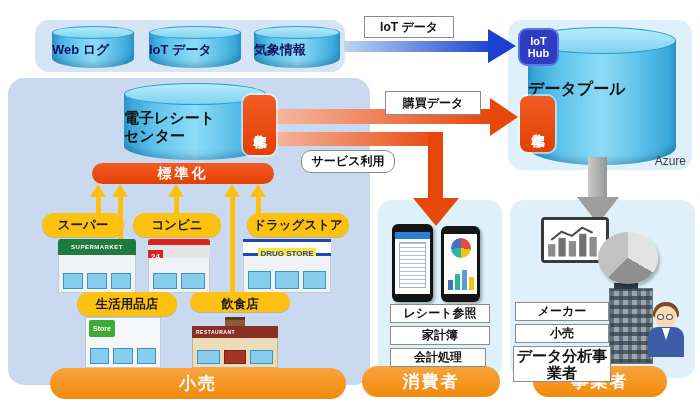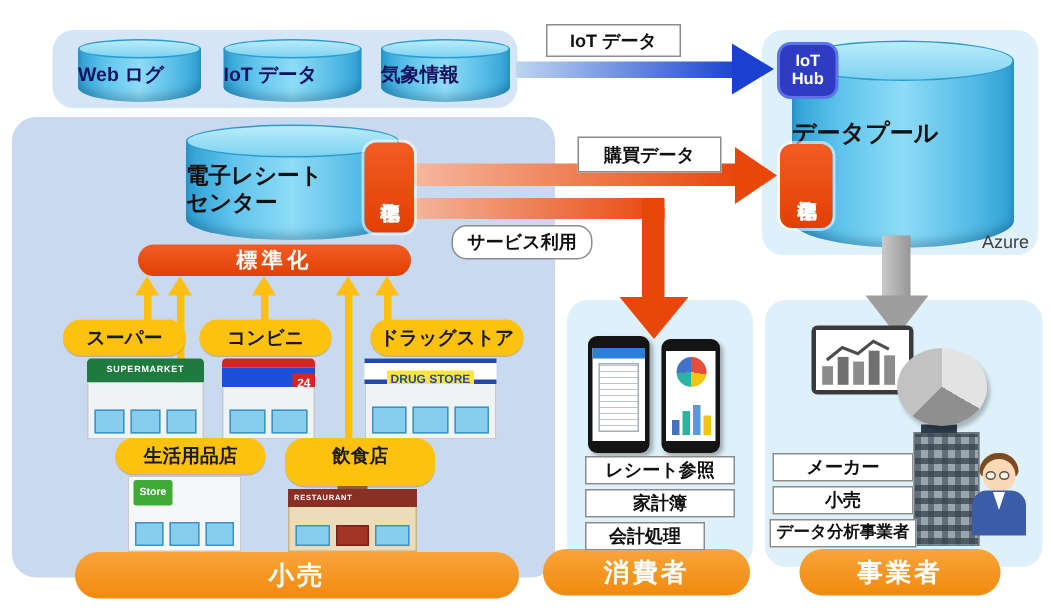--- a/index.html
+++ b/index.html
@@ -149,21 +149,21 @@
     <div class="facade" style="top:16px;">
         <div class="winrow">
           <div></div>
           <div></div>
           <div></div>
         </div>
       </div>
   </div>
   <div class="shop" style="left:148px;top:239px;width:62px;height:54px;">
     <div style="position:absolute;left:0;top:0;right:0;height:6px;background:#d62420;border-radius:3px 3px 0 0;"></div>
-    <div style="position:absolute;left:0;top:6px;right:0;height:13px;background:#1d4ed8;text-align:right;">
+    <div style="position:absolute;left:0;top:6px;right:0;height:13px;background:#e5e5e5;text-align:left;">
       <span style="display:inline-block;background:#d62420;color:#fff;font-weight:bold;font-size:8px;line-height:13px;padding:0 3px;">24</span>
     </div>
     <div class="facade" style="top:19px;">
         <div class="winrow">
           <div></div>
           <div></div>
         </div>
       </div>
   </div>
   <div class="shop" style="left:243px;top:239px;width:88px;height:54px;">
@@ -173,21 +173,21 @@
     <div class="facade" style="top:17px;">
         <div class="winrow">
           <div style="height:18px;"></div>
           <div style="height:18px;"></div>
           <div style="height:18px;"></div>
         </div>
       </div>
   </div>
 
   <div class="pill-y" style="left:77px;top:292px;width:100px;height:24px;line-height:24px;">生活用品店</div>
-  <div class="pill-y" style="left:190px;top:292px;width:100px;height:32px;line-height:24px;">飲食店</div>
+  <div class="pill-y" style="left:190px;top:292px;width:100px;height:20px;line-height:24px;">飲食店</div>
 
   <div class="shop" style="left:85px;top:317px;width:76px;height:51px;">
     <div class="facade" style="top:0;border-top:1px solid #c3cad0;background:#f4f6f7;">
       <div class="winrow">
           <div></div>
           <div></div>
           <div></div>
         </div>
     </div>
     <div style="position:absolute;left:4px;top:3px;width:26px;height:17px;background:#3faa35;border-radius:2px;color:#fff;font-weight:bold;font-size:7px;text-align:center;line-height:17px;">Store</div>
@@ -221,21 +221,21 @@
         <div style="width:5px;height:10px;background:#4472c4;"></div>
         <div style="width:5px;height:16px;background:#2bb5a0;"></div>
         <div style="width:5px;height:20px;background:#5b9bd5;"></div>
         <div style="width:5px;height:13px;background:#f1c40f;"></div>
       </div>
     </div>
   </div>
 
   <div class="lblbox svcbox" style="left:390px;top:304px;width:100px;height:19px;line-height:17px;">レシート参照</div>
   <div class="lblbox svcbox" style="left:390px;top:326px;width:100px;height:19px;line-height:17px;">家計簿</div>
-  <div class="lblbox svcbox" style="left:390px;top:348px;width:80px;height:19px;line-height:17px;">会計処理</div>
+  <div class="lblbox svcbox" style="left:390px;top:348px;width:96px;height:19px;line-height:17px;">会計処理</div>
 
   <div class="pill-o" style="left:362px;top:366px;width:138px;height:31px;line-height:31px;">消費者</div>
 
   <div class="panel cyanlight" style="left:510px;top:200px;width:185px;height:178px;"></div>
 
   <div class="shaft" style="left:588px;top:157px;width:19px;height:42px;background:linear-gradient(90deg,#c9c9c9,#969696);z-index:2;"></div>
   <div class="tri" style="left:577px;top:197px;border-top:27px solid #9e9e9e;border-left:21px solid transparent;border-right:21px solid transparent;z-index:2;"></div>
 
   <div style="position:absolute;left:541px;top:217px;width:68px;height:46px;background:#3a3a3a;border-radius:4px;z-index:3;">
     <svg viewBox="0 0 60 36" style="position:absolute;left:3px;top:3px;width:62px;height:40px;background:#fff;">
@@ -244,21 +244,21 @@
       <rect x="24" y="19" width="7" height="15" fill="#8c8c8c"></rect>
       <rect x="34" y="12" width="7" height="22" fill="#707070"></rect>
       <rect x="44" y="15" width="7" height="19" fill="#8c8c8c"></rect>
       <polyline points="7,18 17,10 27,14 37,6 47,11" fill="none" stroke="#4d4d4d" stroke-width="2"></polyline>
     </svg>
   </div>
   <div class="gray-pie" style="left:598px;top:232px;width:60px;height:52px;"></div>
 
   <div class="lblbox" style="left:515px;top:302px;width:94px;height:19px;line-height:17px;font-size:12px;">メーカー</div>
   <div class="lblbox" style="left:515px;top:324px;width:94px;height:19px;line-height:17px;font-size:12px;">小売</div>
-  <div class="lblbox" style="left:513px;top:346px;width:98px;height:19px;line-height:17px;font-size:11px;">データ分析事業者</div>
+  <div class="lblbox" style="left:513px;top:346px;width:98px;height:36px;line-height:17px;font-size:15px;">データ分析事業者</div>
 
   <div class="building" style="left:609px;top:288px;width:44px;height:76px;">
     <div class="sign"></div>
   </div>
   <div class="person" style="left:648px;top:302px;width:36px;height:60px;">
     <div class="hair"></div>
     <div class="face"></div>
     <div class="glasses">
         <div></div>
         <div></div>

